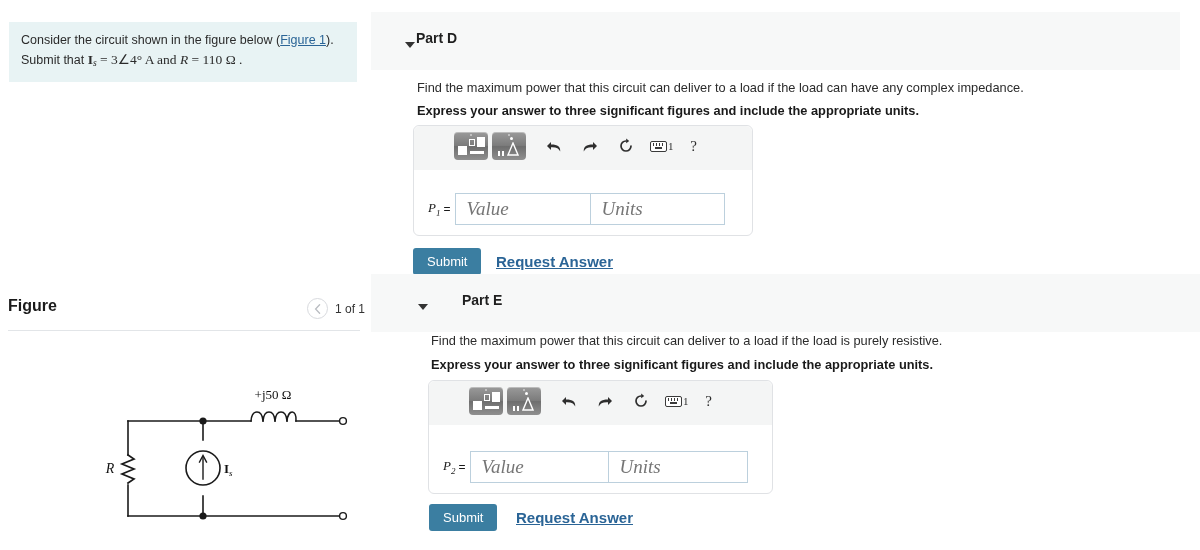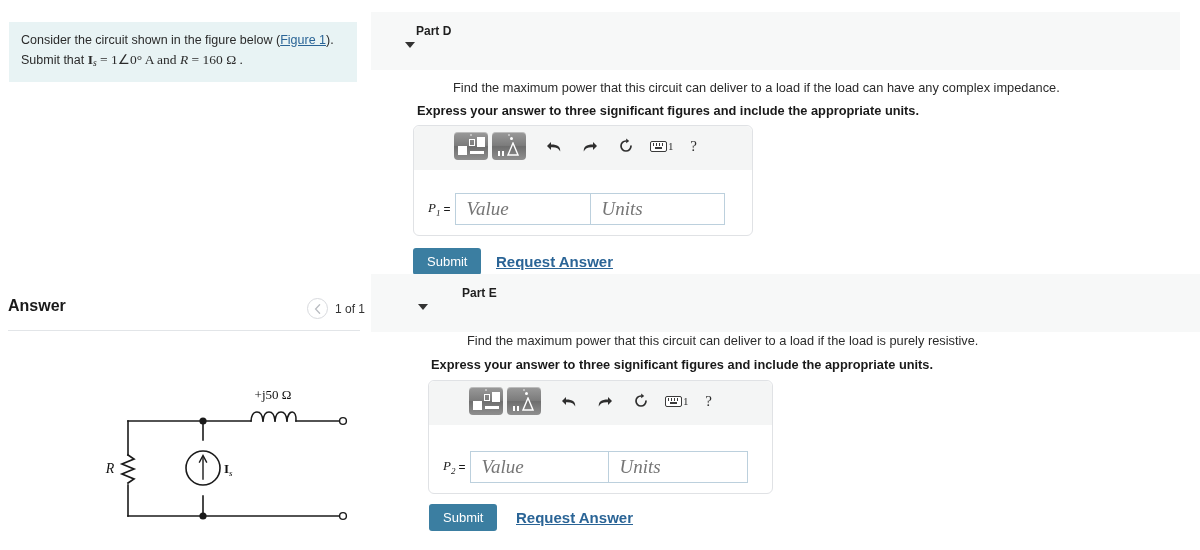--- a/index.html
+++ b/index.html
@@ -59,30 +59,30 @@
   .part-header {
     position: relative; background: #f7f8f8; height: 58px;
   }
   .part-header .caret {
     position: absolute; left: 34px; top: 30px;
     width: 0; height: 0;
     border-left: 5px solid transparent; border-right: 5px solid transparent;
     border-top: 6px solid #333; cursor: pointer;
   }
   .part-header .part-title {
-    position: absolute; left: 45px; top: 12px;
-    font-size: 12px; font-weight: bold; color: #1f1f1f;
+    position: absolute; left: 45px; top: 18px;
+    font-size: 14px; font-weight: bold; color: #1f1f1f;
   }
   #part-d-header { position: absolute; left: 0; top: 12px; width: 809px; }
   #part-e-header { position: absolute; left: 0; top: 274px; width: 829px; }
   #part-e-header .caret { left: 47px; }
   #part-e-header .part-title { left: 59px; padding-left: 32px; }
 
   .q-text {
-    font-size: 12.8px; color: #2b2b2b; line-height: 1.4; margin-left: 36px;
+    font-size: 12.8px; color: #2b2b2b; line-height: 1.4;
   }
   .q-bold { font-size: 12.8px; color: #1a1a1a; font-weight: bold; }
   #part-d-q1 { position: absolute; left: 46px; top: 79px; }
   #part-d-q2 { position: absolute; left: 46px; top: 103px; }
   #part-e-q1 { position: absolute; left: 60px; top: 332px; }
   #part-e-q2 { position: absolute; left: 60px; top: 357px; }
 
   
   .answer-box {
     position: absolute;
@@ -164,24 +164,24 @@
 </style>
 </head>
 <body>
 
 <div id="root">
 
   <div id="left-panel">
 
     <div id="problem-statement">
       <div class="ln"><span>Consider the circuit shown in the figure below (</span><span class="figlink">Figure 1</span><span>).</span></div>
-      <div class="ln"><span>Submit that </span><span class="mathbold">I</span><span class="mathsub">s</span><span class="mathup"> = 1∠0° A and </span><span class="mathvar">R</span><span class="mathup"> = 160 Ω .</span></div>
-    </div>
-
-    <div id="figure-title">Answer</div>
+      <div class="ln"><span>Submit that </span><span class="mathbold">I</span><span class="mathsub">s</span><span class="mathup"> = 3∠4° A and </span><span class="mathvar">R</span><span class="mathup"> = 110 Ω .</span></div>
+    </div>
+
+    <div id="figure-title">Figure</div>
 
     <div id="figure-pager">
       <div class="pager-btn">
         <svg width="7" height="10" viewBox="0 0 7 10">
             <path d="M5.6 0.8 L1.6 5 L5.6 9.2" stroke="#b9bcc1" stroke-width="1.3" fill="none" stroke-linecap="round"></path>
           </svg>
       </div>
       <span id="pager-label">1 of 1</span>
       <div class="pager-btn">
         <svg width="7" height="10" viewBox="0 0 7 10">

